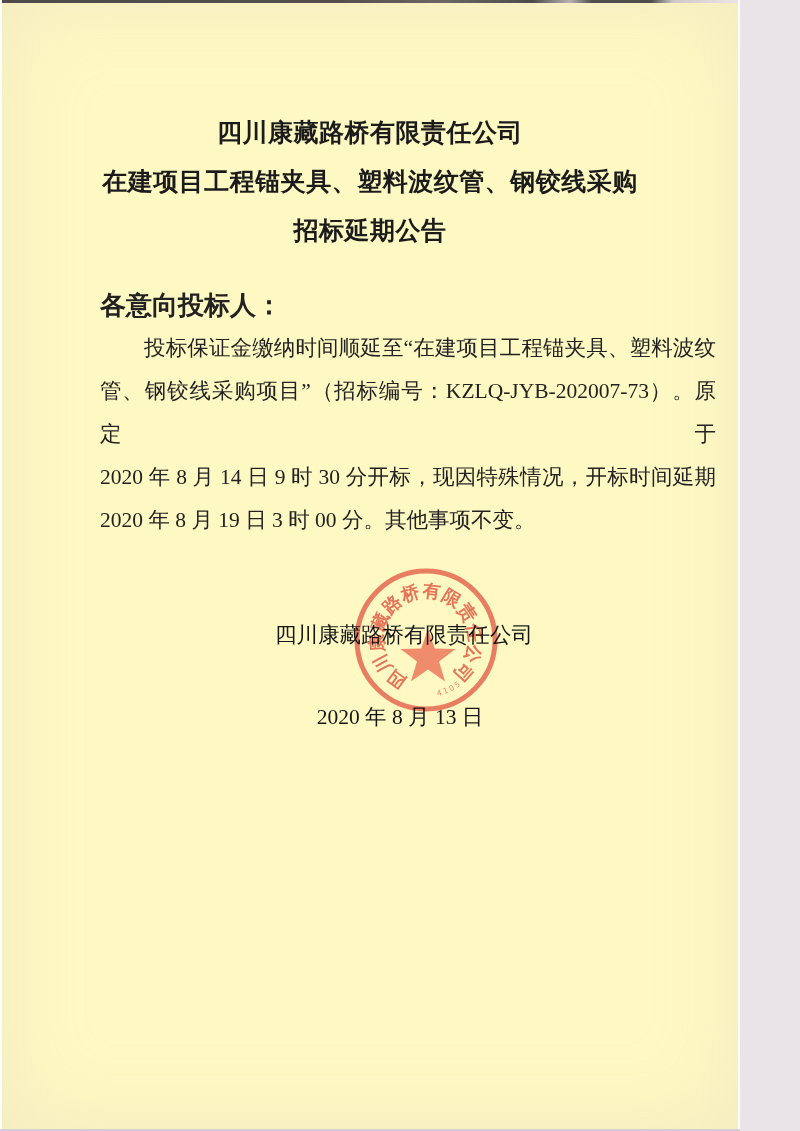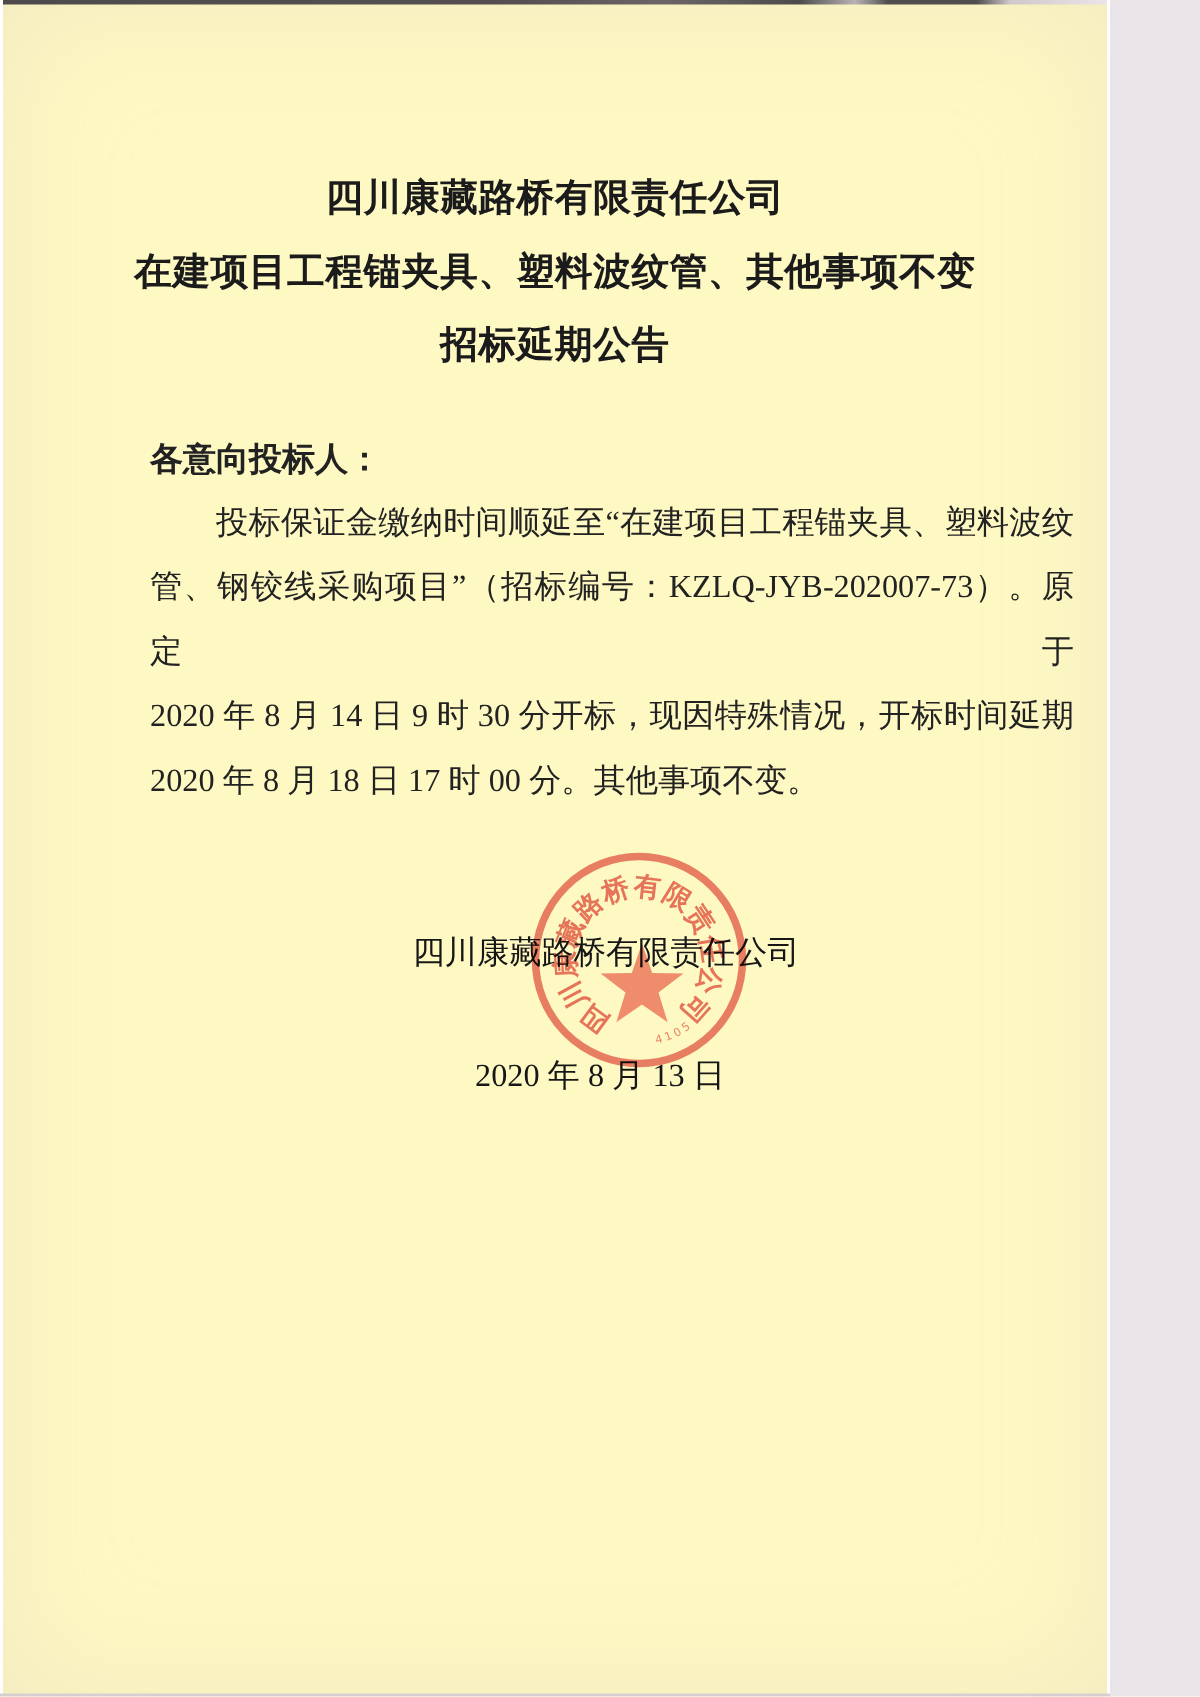--- a/index.html
+++ b/index.html
@@ -26,21 +26,21 @@
 
   .title-block{
     position:absolute;top:108px;left:0;width:100%;
     text-align:center;font-weight:bold;font-size:25px;line-height:49px;
     color:#1b1b1b;letter-spacing:.5px;
   }
   .body-block{
     position:absolute;top:284px;left:100px;width:616px;
     font-size:21.5px;line-height:43px;color:#222;
   }
-  .salutation{font-weight:bold;font-size:22px;}
+  .salutation{font-weight:bold;font-size:26px;}
   .bline{white-space:nowrap;}
   .bline.j{white-space:normal;text-align:justify;text-align-last:justify;}
   .bline.indent{padding-left:44px;}
 
   .signature{
     position:absolute;top:620px;left:0;width:100%;
     text-align:center;font-size:21.5px;line-height:30px;color:#161616;
     transform:translateX(34px);
   }
   .docdate{
@@ -68,30 +68,30 @@
 <body>
 
 <div class="page">
   <div class="scan-strip-top"></div>
   <div class="scan-strip-left"></div>
   <div class="scan-strip-right"></div>
   <div class="scan-strip-bottom"></div>
 
   <div class="title-block">
     <div>四川康藏路桥有限责任公司</div>
-    <div>在建项目工程锚夹具、塑料波纹管、其他事项不变</div>
+    <div>在建项目工程锚夹具、塑料波纹管、钢铰线采购</div>
     <div>招标延期公告</div>
   </div>
 
   <div class="body-block">
     <div class="salutation">各意向投标人：</div>
     <div class="bline j indent">投标保证金缴纳时间顺延至“在建项目工程锚夹具、塑料波纹</div>
     <div class="bline j">管、钢铰线采购项目”（招标编号：KZLQ-JYB-202007-73）。原定于</div>
     <div class="bline j">2020 年 8 月 14 日 9 时 30 分开标，现因特殊情况，开标时间延期</div>
-    <div class="bline">2020 年 8 月 18 日 17 时 00 分。其他事项不变。</div>
+    <div class="bline">2020 年 8 月 19 日 3 时 00 分。其他事项不变。</div>
   </div>
 
   <div class="signature">四川康藏路桥有限责任公司</div>
   <div class="docdate">2020 年 8 月 13 日</div>
 
   <svg class="seal" viewBox="-100 -100 200 200" aria-hidden="true">
     <circle class="seal-ring" cx="0" cy="0" r="69"></circle>
     <polygon class="seal-star" transform="translate(2,18)" points="0,-29 6.8,-9.4 27.6,-9 11,3.6 17.1,23.5 0,11.6 -17.1,23.5 -11,3.6 -27.6,-9 -6.8,-9.4"></polygon>
     <g class="seal-text">
       <text transform="rotate(-143.5)" x="0" y="-43">四</text>

